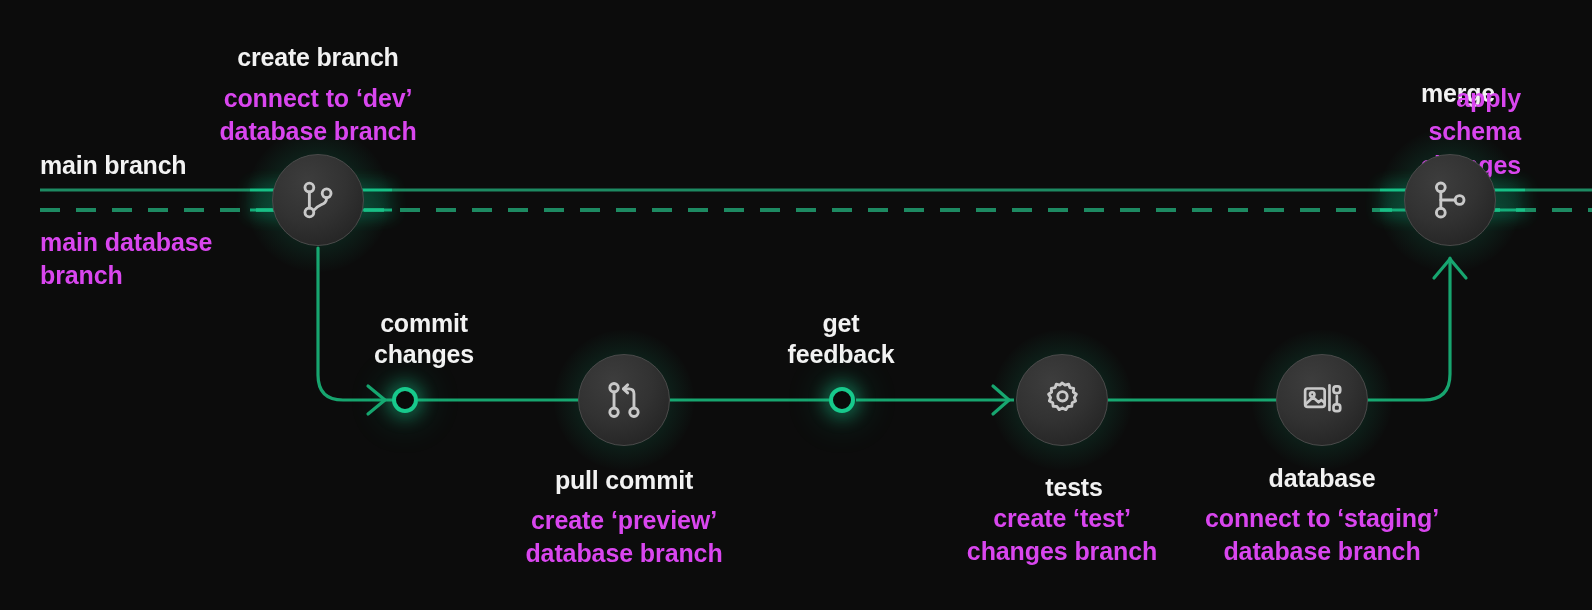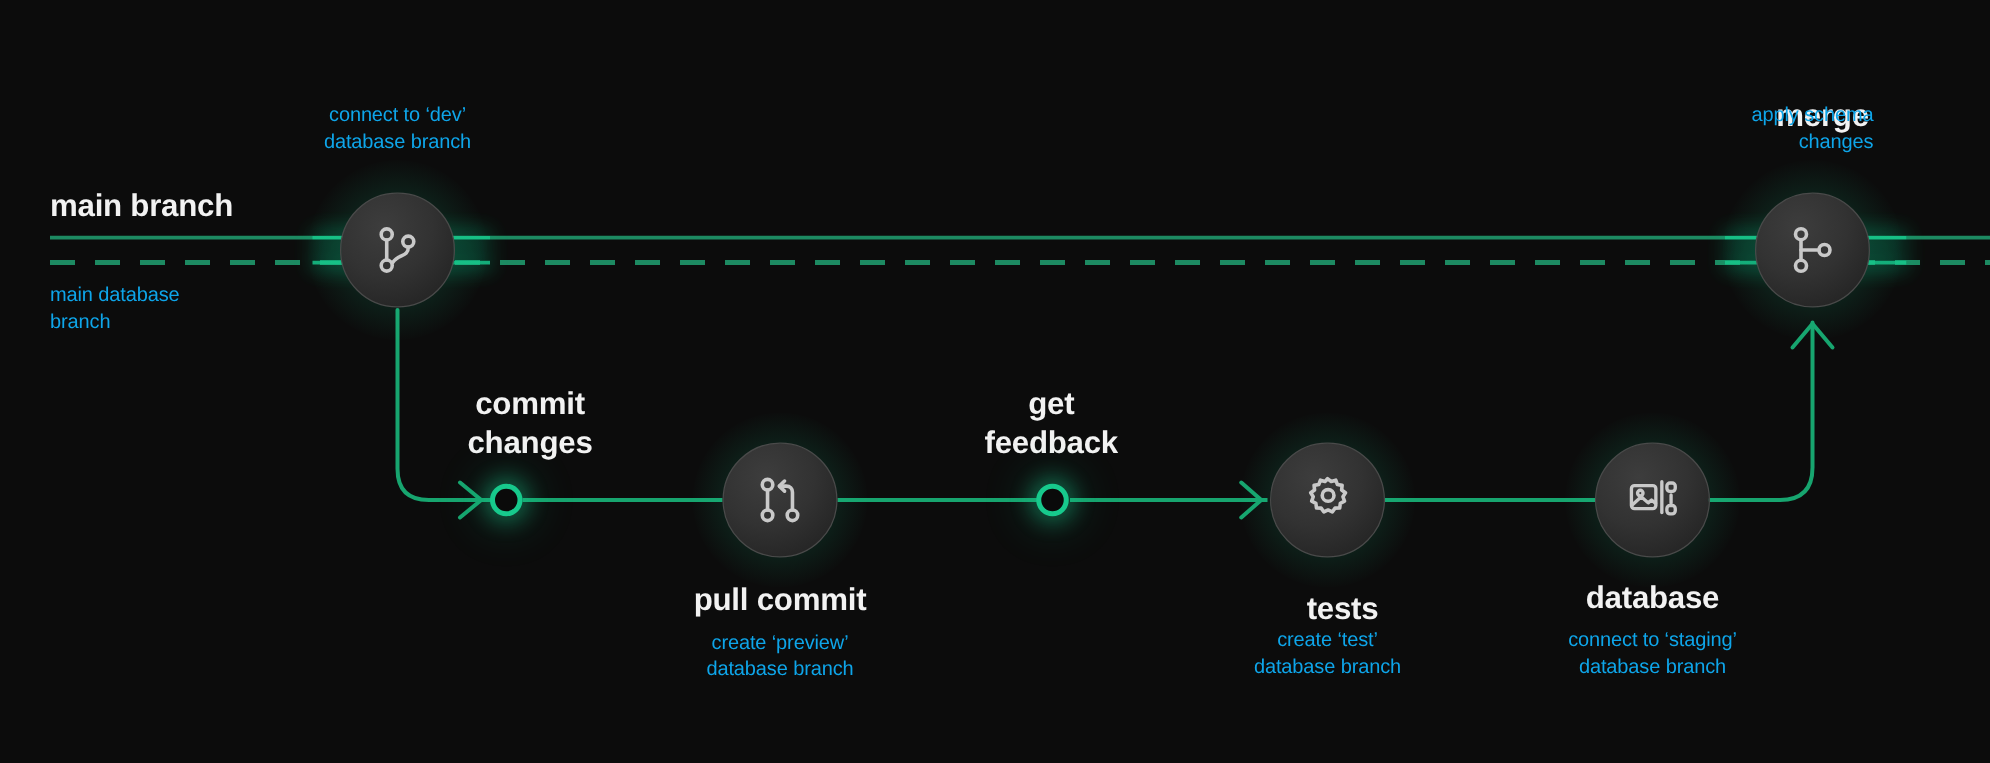--- a/index.html
+++ b/index.html
@@ -28,23 +28,23 @@
     position: absolute;
     color: #f2f2f2;
     font-size: 25px;
     font-weight: 700;
     letter-spacing: -0.2px;
     white-space: nowrap;
     line-height: 1.22;
   }
   .sub {
     position: absolute;
-    color: #0ea5e9;
-    font-size: 16px;
-    font-weight: 400;
+    color: #d946ef;
+    font-size: 25px;
+    font-weight: 700;
     letter-spacing: -0.1px;
     line-height: 1.33;
     white-space: pre-line;
   }
   .ctr { text-align: center; transform: translateX(-50%); }
   .node-circle {
     position: absolute;
     width: 92px;
     height: 92px;
     border-radius: 50%;
@@ -135,20 +135,21 @@
   <div class="glow-soft" style="left:246px;top:128px;width:144px;height:144px;"></div>
   <div class="glow-soft" style="left:554px;top:330px;width:140px;height:140px;"></div>
   <div class="glow-soft" style="left:992px;top:330px;width:140px;height:140px;"></div>
   <div class="glow-soft" style="left:1252px;top:330px;width:140px;height:140px;"></div>
   <div class="glow-soft" style="left:1378px;top:128px;width:144px;height:144px;"></div>
 
   <div class="lbl" style="left:40px;top:150px;">main branch</div>
   <div class="sub" style="left:40px;top:226px;">main database
 branch</div>
 
+  <div class="lbl ctr" style="left:318px;top:42px;">create branch</div>
   <div class="sub ctr" style="left:318px;top:82px;">connect to ‘dev’
 database branch</div>
   <div class="node-circle" style="left:272px;top:154px;">
     <span>
       <svg width="46" height="46" viewBox="0 0 24 24" fill="none" stroke="#c9c9c9" stroke-width="1.5" stroke-linecap="round" stroke-linejoin="round">
         <circle cx="7.5" cy="5.5" r="2.3"></circle>
         <circle cx="7.5" cy="18.5" r="2.3"></circle>
         <circle cx="16.5" cy="8.5" r="2.3"></circle>
         <path d="M7.5 7.8 L7.5 16.2"></path>
         <path d="M16.5 10.8 C16.5 15 12.5 13.6 10.0 17.2"></path>
@@ -186,21 +187,21 @@
         <path d="M12 3.1 L13.55 4.25 L15.45 3.72 L16.15 5.57 L18.1 5.9 L17.9 7.85 L19.5 9.0 L18.45 10.65
                  L19.1 12.5 L17.35 13.4 L17.1 15.35 L15.15 15.4 L14.0 17.0 L12.25 16.15 L10.5 17.0
                  L9.35 15.4 L7.4 15.35 L7.15 13.4 L5.4 12.5 L6.05 10.65 L5.0 9.0 L6.6 7.85 L6.4 5.9
                  L8.35 5.57 L9.05 3.72 L10.95 4.25 Z"></path>
         <circle cx="12.25" cy="10.1" r="2.45"></circle>
       </svg>
     </span>
   </div>
   <div class="lbl ctr" style="left:1062px;top:472px;margin-left:12px;">tests</div>
   <div class="sub ctr" style="left:1062px;top:502px;">create ‘test’
-database branch</div>
+changes branch</div>
 
   <div class="node-circle" style="left:1276px;top:354px;">
     <span>
       <svg width="46" height="46" viewBox="0 0 24 24" fill="none" stroke="#c9c9c9" stroke-width="1.4" stroke-linecap="round" stroke-linejoin="round">
         <rect x="3.2" y="6.0" width="10.2" height="9.6" rx="1.3"></rect>
         <circle cx="6.9" cy="9.1" r="1.15"></circle>
         <path d="M3.4 14.2 L7.3 10.6 L10.2 13.2 L11.6 12.0 L13.3 13.4"></path>
         <path d="M15.9 4.4 L15.9 17.2"></path>
         <rect x="18.0" y="4.9" width="3.5" height="3.5" rx="1.3"></rect>
         <path d="M19.75 9.9 L19.75 13.3"></path>

